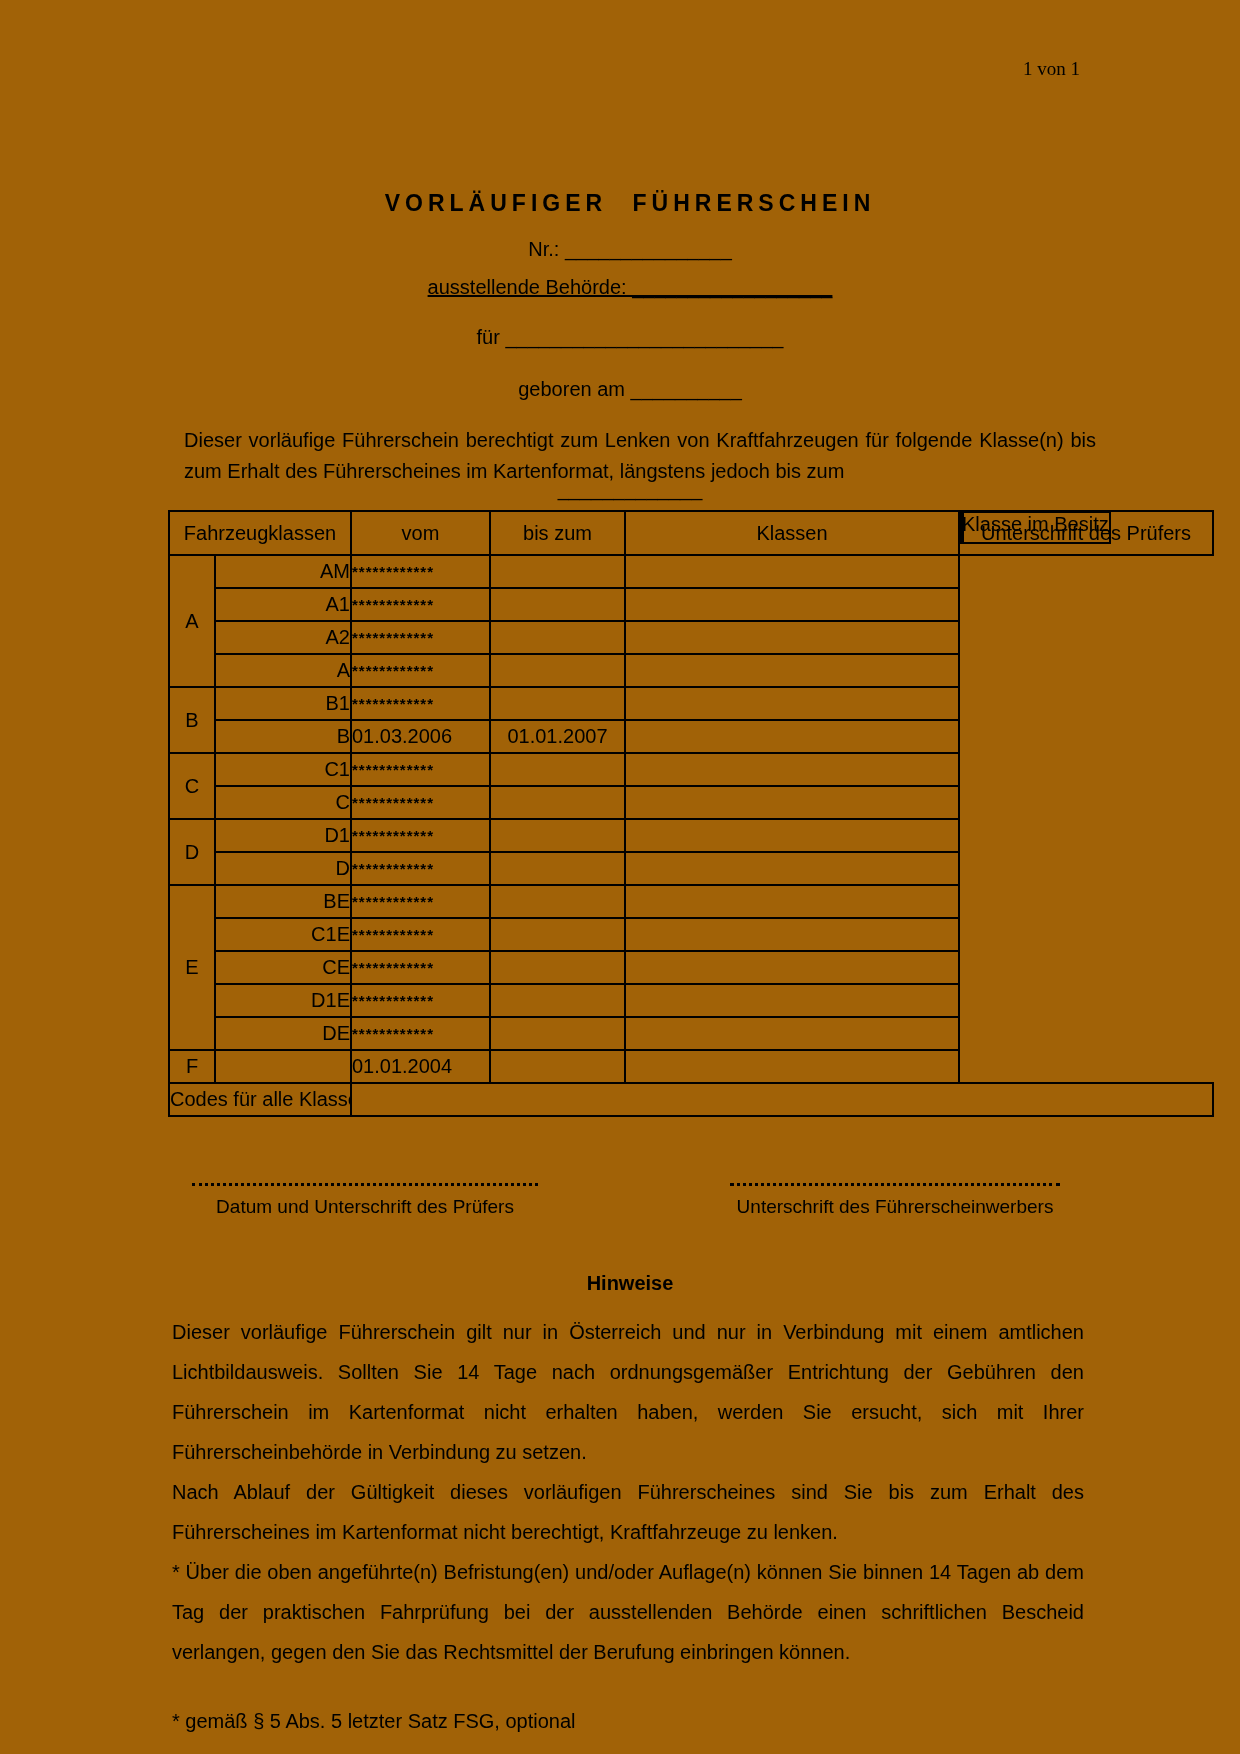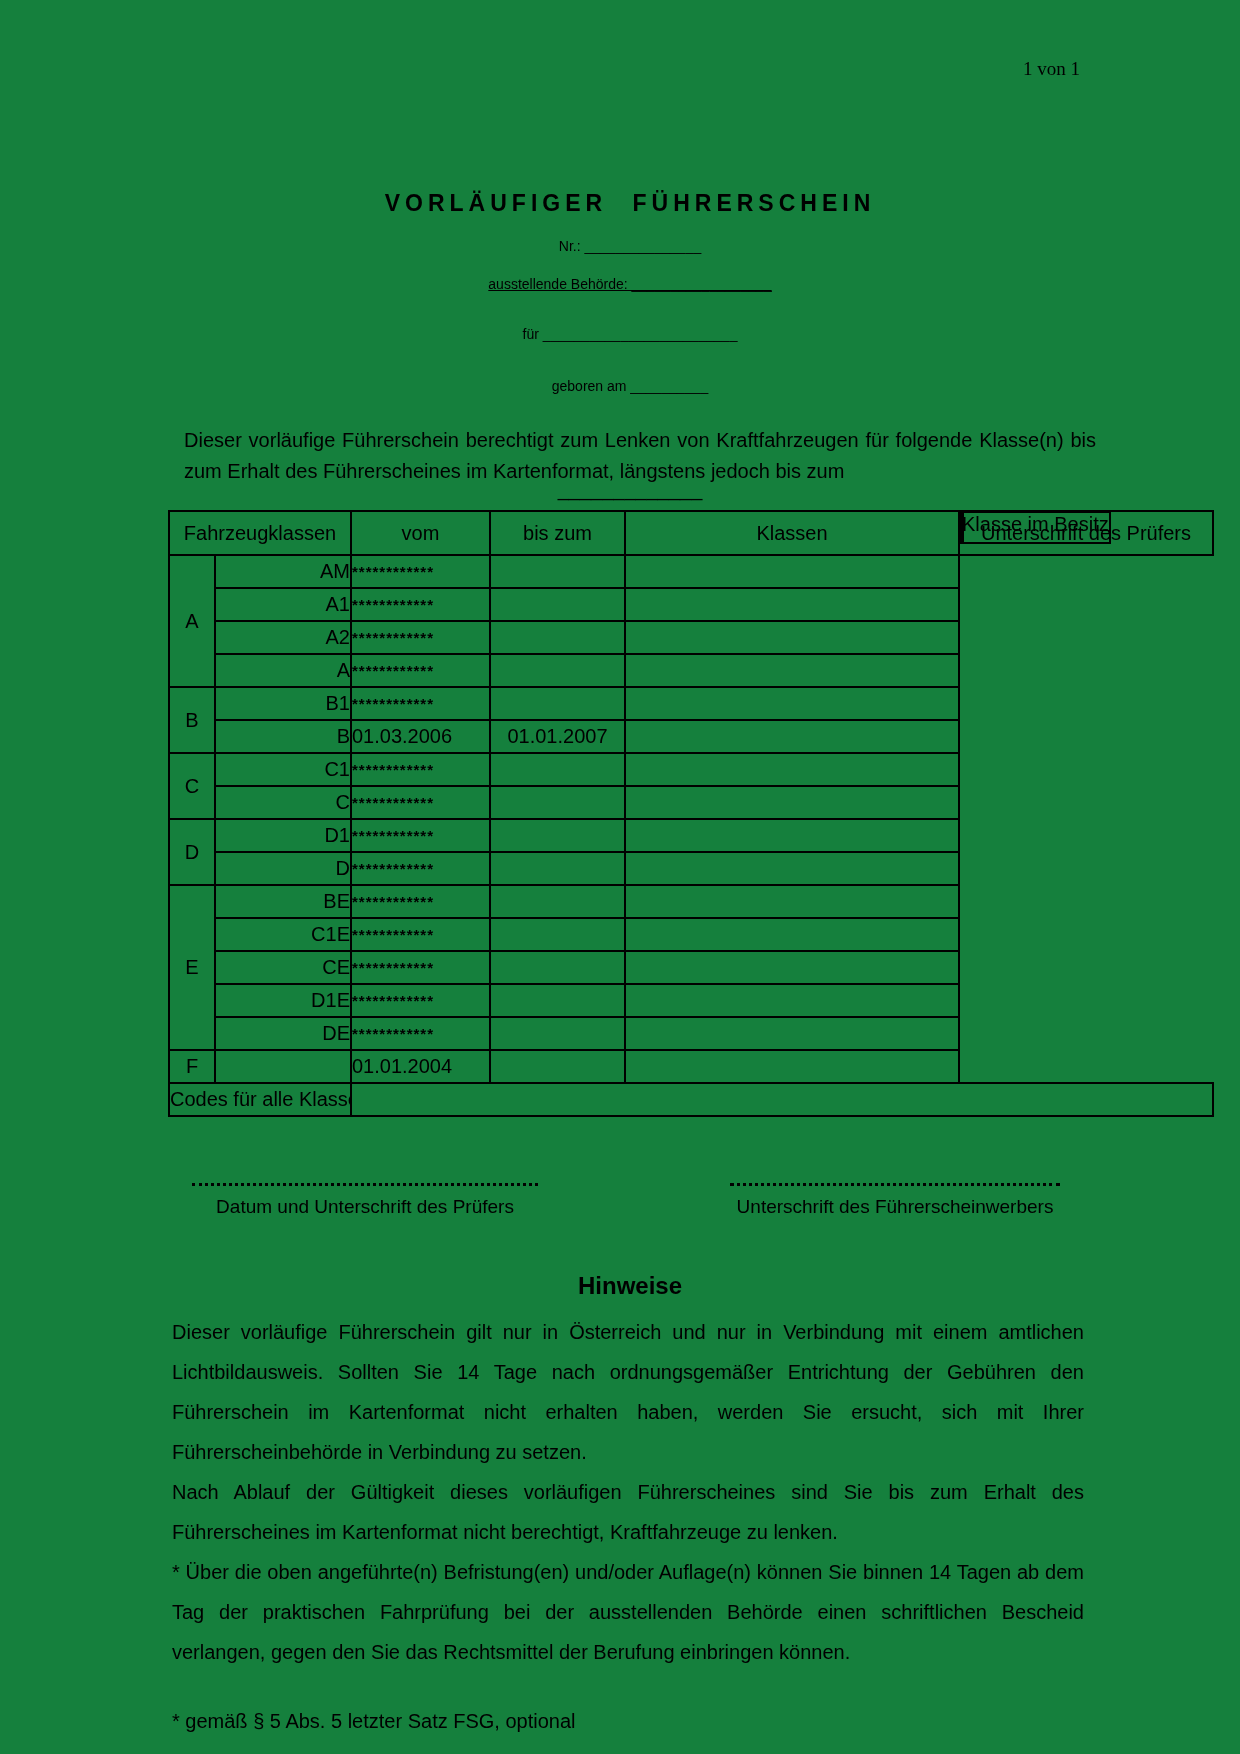--- a/index.html
+++ b/index.html
@@ -4,37 +4,37 @@
 <style>
   html, body { margin: 0; padding: 0; }
   body {
     width: 1240px; height: 1754px;
     background: #ffffff;
     font-family: "Liberation Sans", sans-serif;
     color: #000000;
     position: relative;
     -webkit-font-smoothing: antialiased;
   }
-  .page { position: absolute; inset: 0; width: 1240px; height: 1754px; background: #15803d; overflow: hidden; }
+  .page { position: absolute; inset: 0; width: 1240px; height: 1754px; background: #a16207; overflow: hidden; }
 
   .page-number {
     position: absolute; top: 58px; left: 0; width: 1080px;
     text-align: right;
     font-family: "Liberation Serif", serif;
     font-size: 19px;
   }
 
   .title {
     position: absolute; top: 190px; left: 170px; width: 920px;
     margin: 0; text-align: center;
     font-size: 23px; font-weight: bold;
     letter-spacing: 5px; word-spacing: 14px;
   }
 
-  .field { position: absolute; left: 170px; width: 920px; text-align: center; font-size: 14px; }
+  .field { position: absolute; left: 170px; width: 920px; text-align: center; font-size: 20px; }
   .field-nr       { top: 238px; }
   .field-behoerde { top: 276px; text-decoration: underline; }
   .field-fuer     { top: 326px; }
   .field-geboren  { top: 378px; }
 
   .intro {
     position: absolute; top: 413px; left: 172px; width: 912px;
     margin: 12px; font-size: 20px; line-height: 31px;
     text-align: justify;
   }
@@ -70,21 +70,21 @@
 
   .sig-row { position: absolute; top: 1180px; left: 170px; width: 920px; }
   .sig { position: absolute; top: 0; }
   .sig-left  { left: 22px;  width: 346px; }
   .sig-right { left: 560px; width: 330px; }
   .dotted { height: 3px; border-bottom: 3px dotted #000; }
   .sig-label { margin-top: 10px; text-align: center; font-size: 19px; }
 
   .notes-heading {
     position: absolute; top: 1272px; left: 170px; width: 920px;
-    text-align: center; font-size: 24px; font-weight: bold;
+    text-align: center; font-size: 20px; font-weight: bold;
   }
   .notes {
     position: absolute; top: 1312px; left: 172px; width: 912px;
     font-size: 20px; line-height: 40px;
   }
   .notes p { margin: 0; text-align: justify; }
   .notes p.footnote { margin-top: 29px; text-align: left; }
 </style>
 </head>
 <body>

